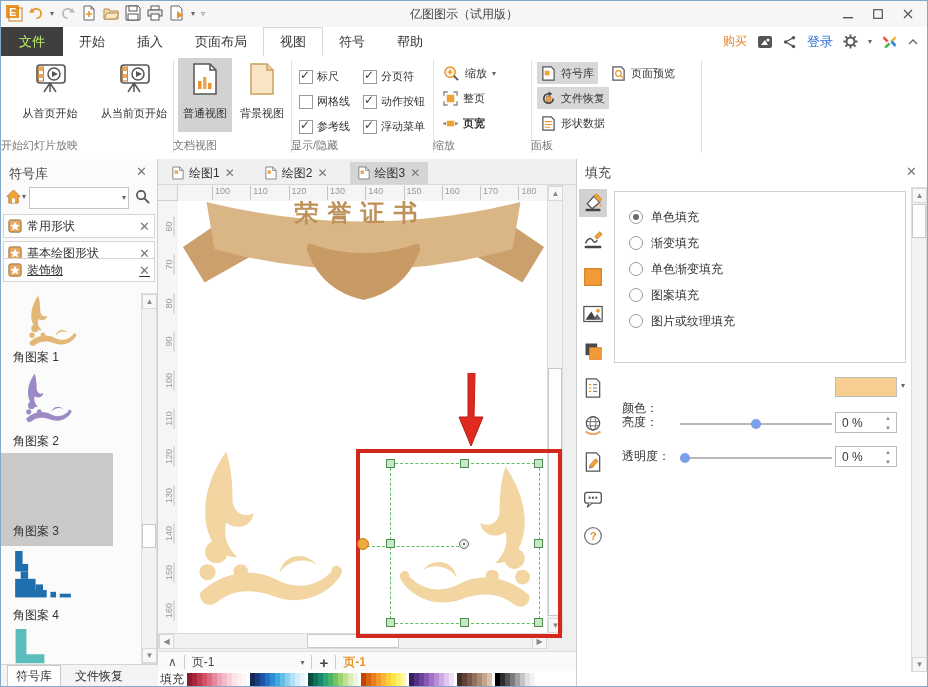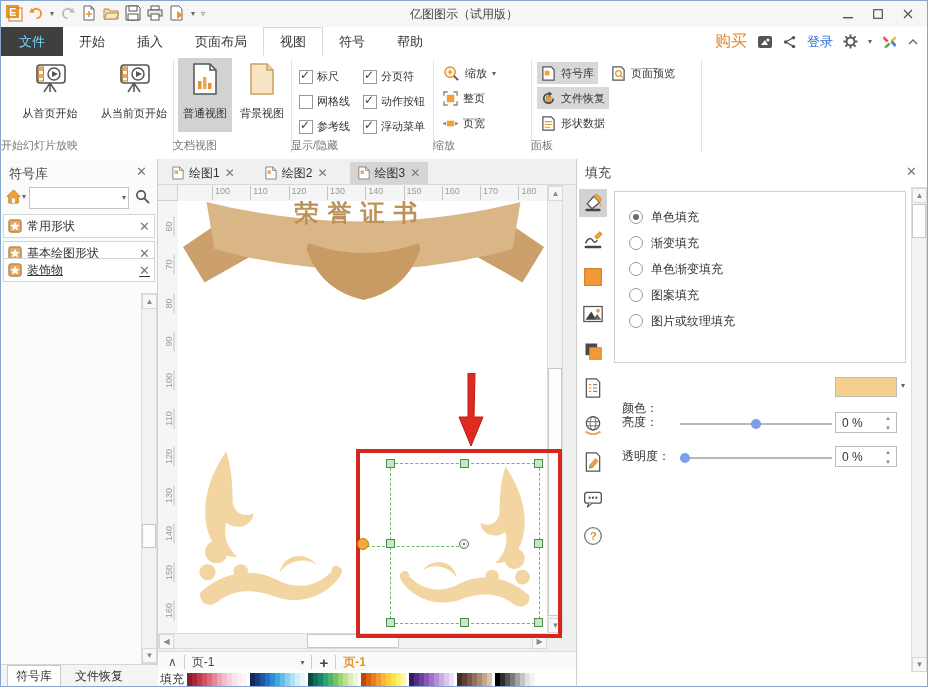--- a/index.html
+++ b/index.html
@@ -8,26 +8,26 @@
   .abs{position:absolute;}
   svg.ic{display:inline-block;vertical-align:middle;}
   
   .titlebar{position:absolute;left:0;top:0;width:100%;height:26px;background:#f6f6f6;border-bottom:1px solid #e3e3e3;}
   .qat{position:absolute;left:4px;top:3px;display:flex;align-items:center;gap:6px;}
   .win-title{position:absolute;left:0;right:0;top:5px;text-align:center;font-size:12px;color:#444;pointer-events:none;}
   .winbtns{position:absolute;right:4px;top:0;display:flex;}
   .winbtn{width:30px;height:24px;text-align:center;line-height:24px;color:#555;font-size:12px;}
   
   .tabrow{position:absolute;left:0;top:26px;width:100%;height:29px;background:#fff;border-bottom:1px solid #d9d9d9;}
-  .filetab{position:absolute;left:0;top:0;width:62px;height:41px;background:#3f3f3f;color:#7dd3fc;text-align:center;line-height:29px;font-size:13px;}
+  .filetab{position:absolute;left:0;top:0;width:62px;height:41px;background:#3f3f3f;color:#bef264;text-align:center;line-height:29px;font-size:13px;}
   .mtabs{position:absolute;left:62px;top:0;display:flex;height:29px;}
   .mtab{padding:0 16px;line-height:29px;font-size:13px;color:#333;}
   .mtab.active{background:#fff;border:1px solid #d9d9d9;border-bottom:1px solid #fff;line-height:27px;}
   .tabrow-right{position:absolute;right:8px;top:0;height:29px;display:flex;align-items:center;gap:10px;}
-  .buy{color:#e8862c;font-size:16px;}
+  .buy{color:#e8862c;font-size:12px;}
   .login{color:#2f6fd4;font-size:13px;}
   .ddv{color:#666;font-size:8px;}
   
   .ribbon{position:absolute;left:0;top:55px;width:100%;height:103px;background:#fff;border-bottom:1px solid #d5d5d5;}
   .rsep{position:absolute;top:4px;bottom:6px;width:1px;background:#e2e2e2;}
   .glabel{position:absolute;top:82px;height:15px;font-size:11px;color:#777;text-align:left;}
   .bigbtn{position:absolute;top:2px;height:74px;text-align:center;}
   .bigbtn .blabel{position:absolute;left:0;right:0;top:48px;font-size:11px;color:#333;}
   .bigbtn.selected{background:#d2d2d2;}
   .cbgrid{position:absolute;left:298px;top:8px;display:grid;grid-template-columns:64px 82px;grid-auto-rows:25px;}
@@ -478,21 +478,21 @@
         </svg>
       <span>缩放</span>
         <span class="ddv">▾</span>
     </div>
     <div class="rowbtn" style="left:438px;top:31px;">
       <svg class="ic" width="15" height="15">
           <use href="#i-fitpage"></use>
         </svg>
       <span>整页</span>
     </div>
-    <div class="rowbtn" style="left:438px;top:56px;">
+    <div class="rowbtn" style="left:438px;top:56px;font-weight:bold;">
       <svg class="ic" width="15" height="15">
           <use href="#i-pagewidth"></use>
         </svg>
       <span>页宽</span>
     </div>
     <div class="glabel" style="left:432px;width:98px;">缩放</div>
     <div class="rsep" style="left:530px;"></div>
 
     <div class="rowbtn hl" style="left:536px;top:6px;">
       <svg class="ic" width="15" height="15">
@@ -554,20 +554,48 @@
         </div>
         <div class="sectionbar" style="top: 99px; text-decoration: underline;">
           <svg class="ic" width="14" height="14">
             <use href="#i-star"></use>
           </svg>
           <span>装饰物</span>
           <span class="xicon">✕</span>
         </div>
       </div>
 
+    <div class="abs" style="left:0;top:134px;width:140px;height:371px;overflow:hidden;">
+      <div class="abs" style="left:8px;top:2px;">
+        <svg width="84" height="56" style="color:#e3b877;">
+            <use href="#orn-corner" width="84" height="56"></use>
+          </svg>
+      </div>
+      <div class="symlabel" style="top:56px;">角图案 1</div>
+      <div class="abs" style="left:10px;top:80px;">
+        <svg width="72" height="54" style="color:#9b8ac4;">
+            <use href="#orn-corner" width="72" height="54"></use>
+          </svg>
+      </div>
+      <div class="symlabel" style="top:140px;">角图案 2</div>
+      <div class="abs" style="left:0;top:160px;width:112px;height:93px;background:#c9c9c9;">
+        <div class="symlabel" style="top:70px;left:12px;">角图案 3</div>
+      </div>
+      <div class="abs" style="left:10px;top:258px;">
+        <svg width="64" height="52">
+            <use href="#orn-pixel"></use>
+          </svg>
+      </div>
+      <div class="symlabel" style="top:314px;">角图案 4</div>
+      <div class="abs" style="left:10px;top:336px;">
+        <svg width="38" height="36">
+            <use href="#orn-L"></use>
+          </svg>
+      </div>
+    </div>
 
     <div class="abs scroll" style="left:140px;top:134px;width:16px;height:371px;">
       <div class="sarrow" style="left:0;top:0;">▲</div>
       <div class="sthumb" style="left:0;top:230px;width:14px;height:24px;"></div>
       <div class="sarrow" style="left:0;top:354px;">▼</div>
     </div>
     <div class="sb-tabs">
       <div class="sb-tab active">符号库</div>
       <div class="sb-tab">文件恢复</div>
     </div>

